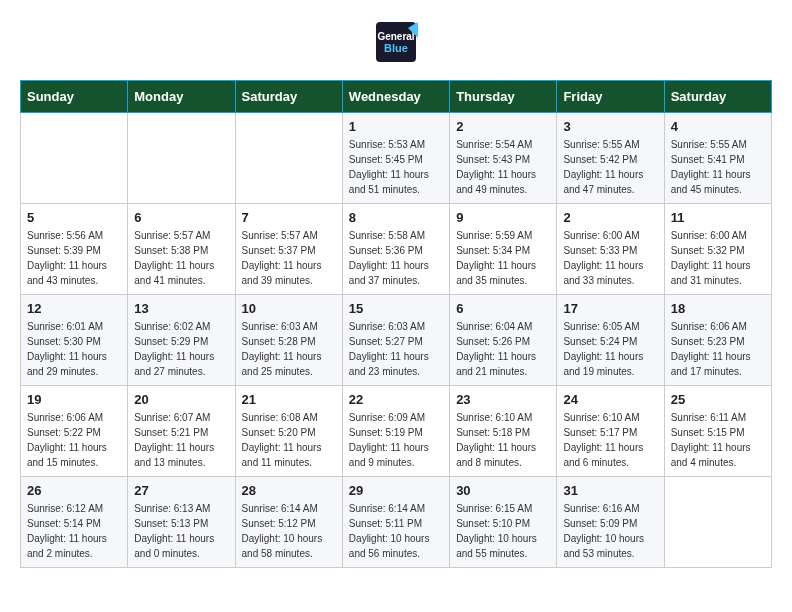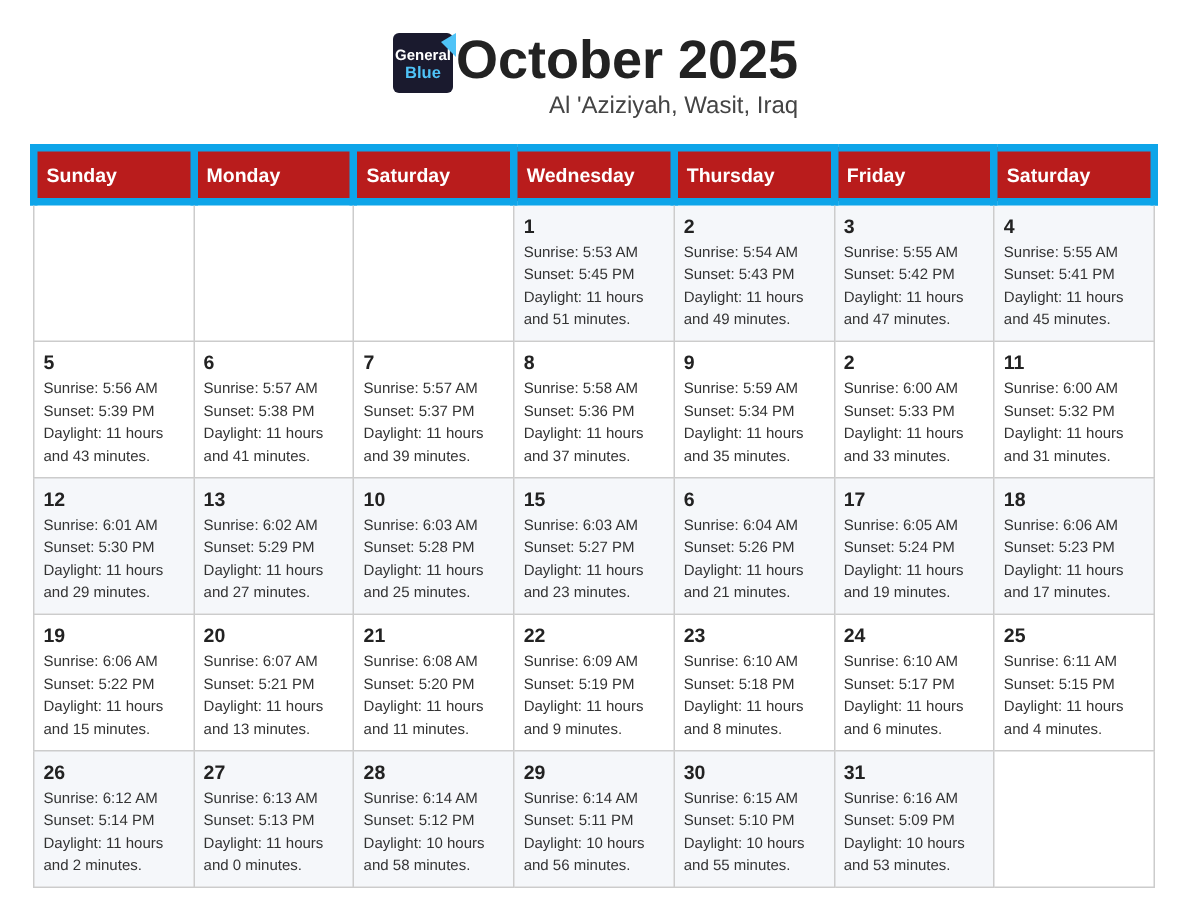--- a/index.html
+++ b/index.html
@@ -33,27 +33,27 @@
       font-size: 16px;
       color: #444;
       margin-top: 2px;
     }
     table {
       width: 100%;
       border-collapse: collapse;
       table-layout: fixed;
     }
     thead tr th {
-      background-color: #b91c1c;
+      background-color: #14532d;
       color: #fff;
       text-align: left;
       padding: 8px 6px;
       font-size: 13px;
       font-weight: bold;
-      border: 5px solid #0ea5e9;
+      border: 1px solid #0ea5e9;
     }
     tbody tr td {
       vertical-align: top;
       padding: 6px 6px;
       border: 1px solid #ccc;
       font-size: 11px;
       color: #333;
       height: 90px;
       background: #fff;
     }
@@ -80,24 +80,20 @@
 
 <div class="header">
   <div class="logo">
     <svg width="44" height="44" viewBox="0 0 44 44">
       <rect x="2" y="2" width="40" height="40" rx="4" fill="#1a1a2e"></rect>
       <text x="22" y="20" text-anchor="middle" fill="white" font-size="10" font-weight="bold" font-family="Arial">General</text>
       <text x="22" y="32" text-anchor="middle" fill="#4fc3f7" font-size="11" font-weight="bold" font-family="Arial">Blue</text>
       <polygon points="34,8 44,2 44,18" fill="#4fc3f7"></polygon>
     </svg>
   </div>
-  <div class="title-block">
-    <div class="month-title">October 2025</div>
-    <div class="location">Al 'Aziziyah, Wasit, Iraq</div>
-  </div>
 </div>
 
 <table>
   <thead>
     <tr>
     <th>Sunday</th>
         <th>Monday</th>
         <th>Saturday</th>
         <th>Wednesday</th>
         <th>Thursday</th>

